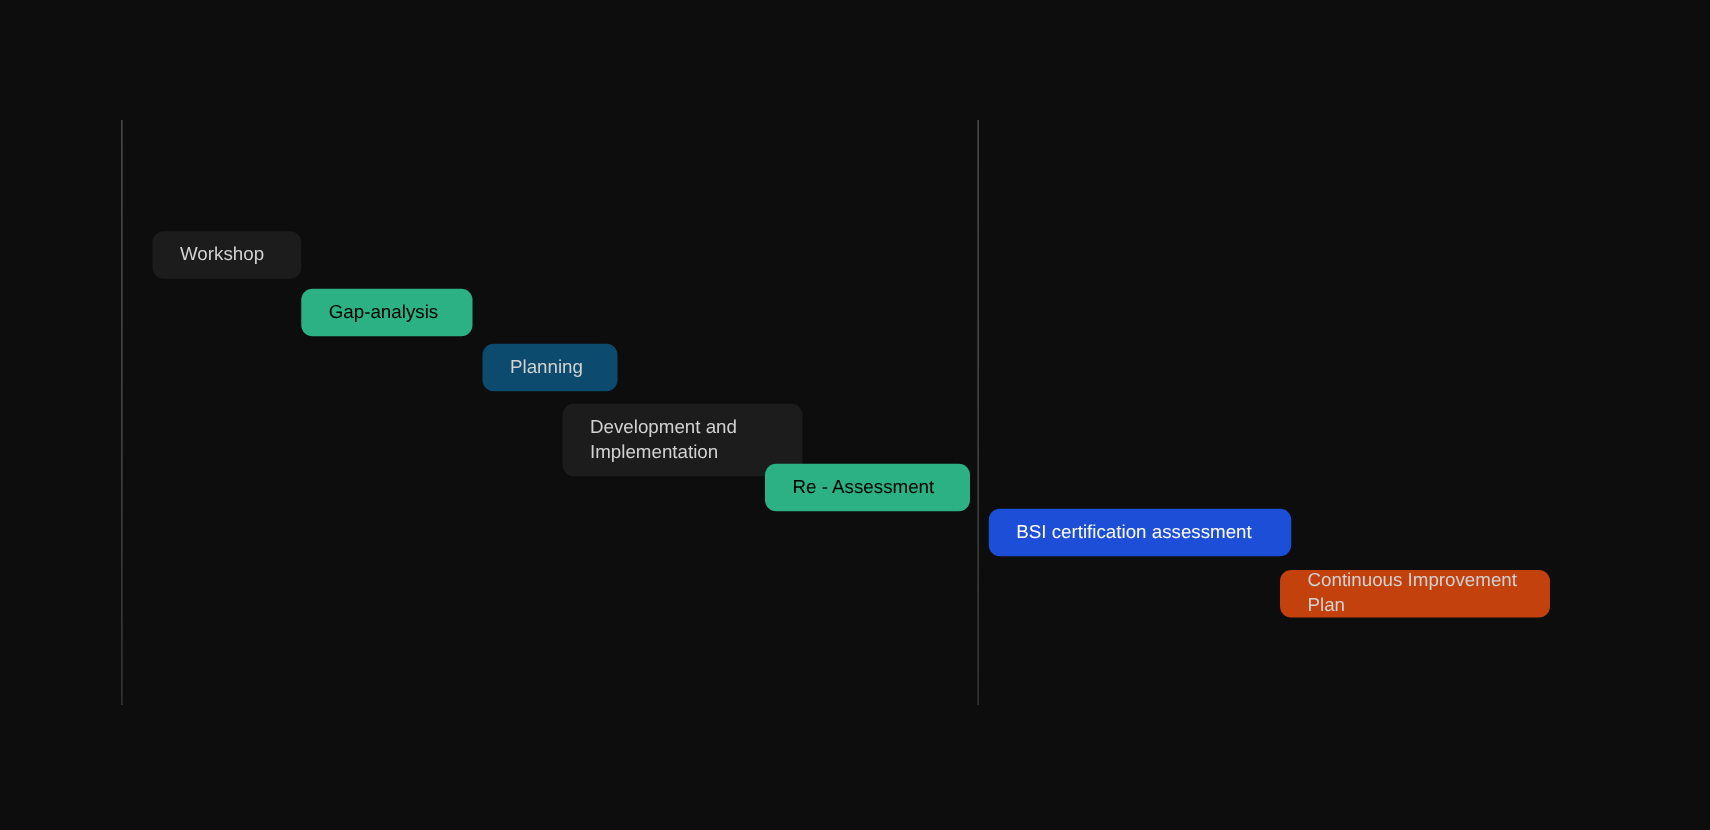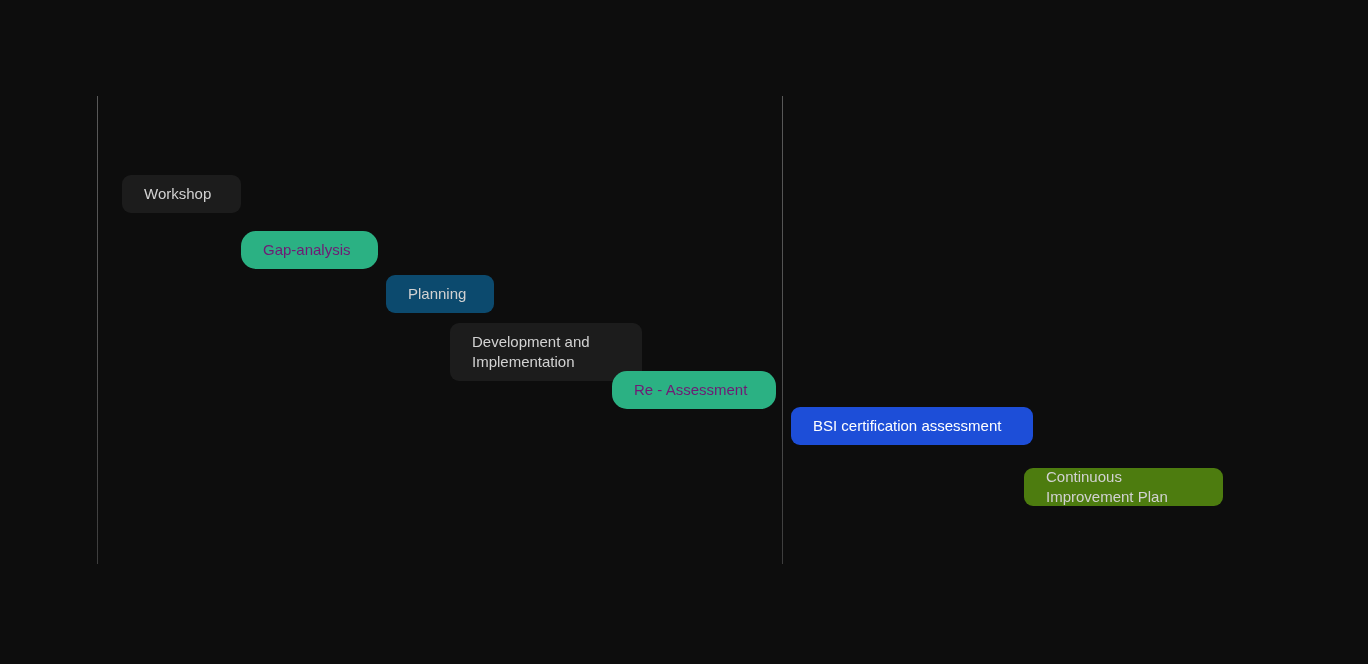--- a/index.html
+++ b/index.html
@@ -51,39 +51,39 @@
     box-sizing: border-box;
     border-radius: 9px;
     display: flex;
     align-items: center;
     padding: 0 22px;
     font-size: 15px;
     line-height: 20px;
     white-space: pre-line;
   }
   .bar.dark   { background: #1c1c1c; color: #d2d2d2; }
-  .bar.green  { background: #2bb183; color: #701a75; border-radius: 15px; }
+  .bar.green  { background: #2bb183; color: #000000; }
   .bar.blue   { background: #4281ef; color: #ffffff; }
 
   .bar-label { display: block; }
 </style>
 </head>
 <body>
 
 <div id="stage" style="background: rgb(13, 13, 13);">
 
   <div class="divider" id="divider-left" style="left: 97px; top: 96px; height: 468px;"></div>
 
 
   <div class="divider" id="divider-right" style="left: 782px; top: 96px; height: 468px;"></div>
 
   <div id="bars-layer">
-      <div class="bar dark" style="left: 122px; top: 175px; width: 119px; height: 38px; background: rgb(28, 28, 28);"><span class="bar-label">Workshop</span></div>
+      <div class="bar dark" style="left: 122px; top: 185px; width: 119px; height: 38px; background: rgb(28, 28, 28);"><span class="bar-label">Workshop</span></div>
       <div class="bar green" style="left: 241px; top: 231px; width: 137px; height: 38px; background: rgb(43, 177, 131);"><span class="bar-label">Gap-analysis</span></div>
       <div class="bar dark" style="left: 386px; top: 275px; width: 108px; height: 38px; background: #0c4a6e;"><span class="bar-label">Planning</span></div>
       <div class="bar dark" style="left: 450px; top: 323px; width: 192px; height: 58px; background: rgb(28, 28, 28);"><span class="bar-label">Development and
 Implementation</span></div>
       <div class="bar green" style="left: 612px; top: 371px; width: 164px; height: 38px; background: rgb(43, 177, 131); align-items: center;"><span class="bar-label">Re - Assessment</span></div>
       <div class="bar blue" style="left: 791px; top: 407px; width: 242px; height: 38px; background: #1d4ed8;"><span class="bar-label">BSI certification assessment</span></div>
-      <div class="bar dark" style="left: 1024px; top: 456px; width: 199px; height: 38px; background: #4d7c0f; margin-top: 12px;"><span class="bar-label">Continuous Improvement Plan</span></div>
+      <div class="bar dark" style="left: 1024px; top: 456px; width: 216px; height: 38px; background: #c2410c;"><span class="bar-label">Continuous Improvement Plan</span></div>
     </div>
 
 </div>
 
 </body></html>

